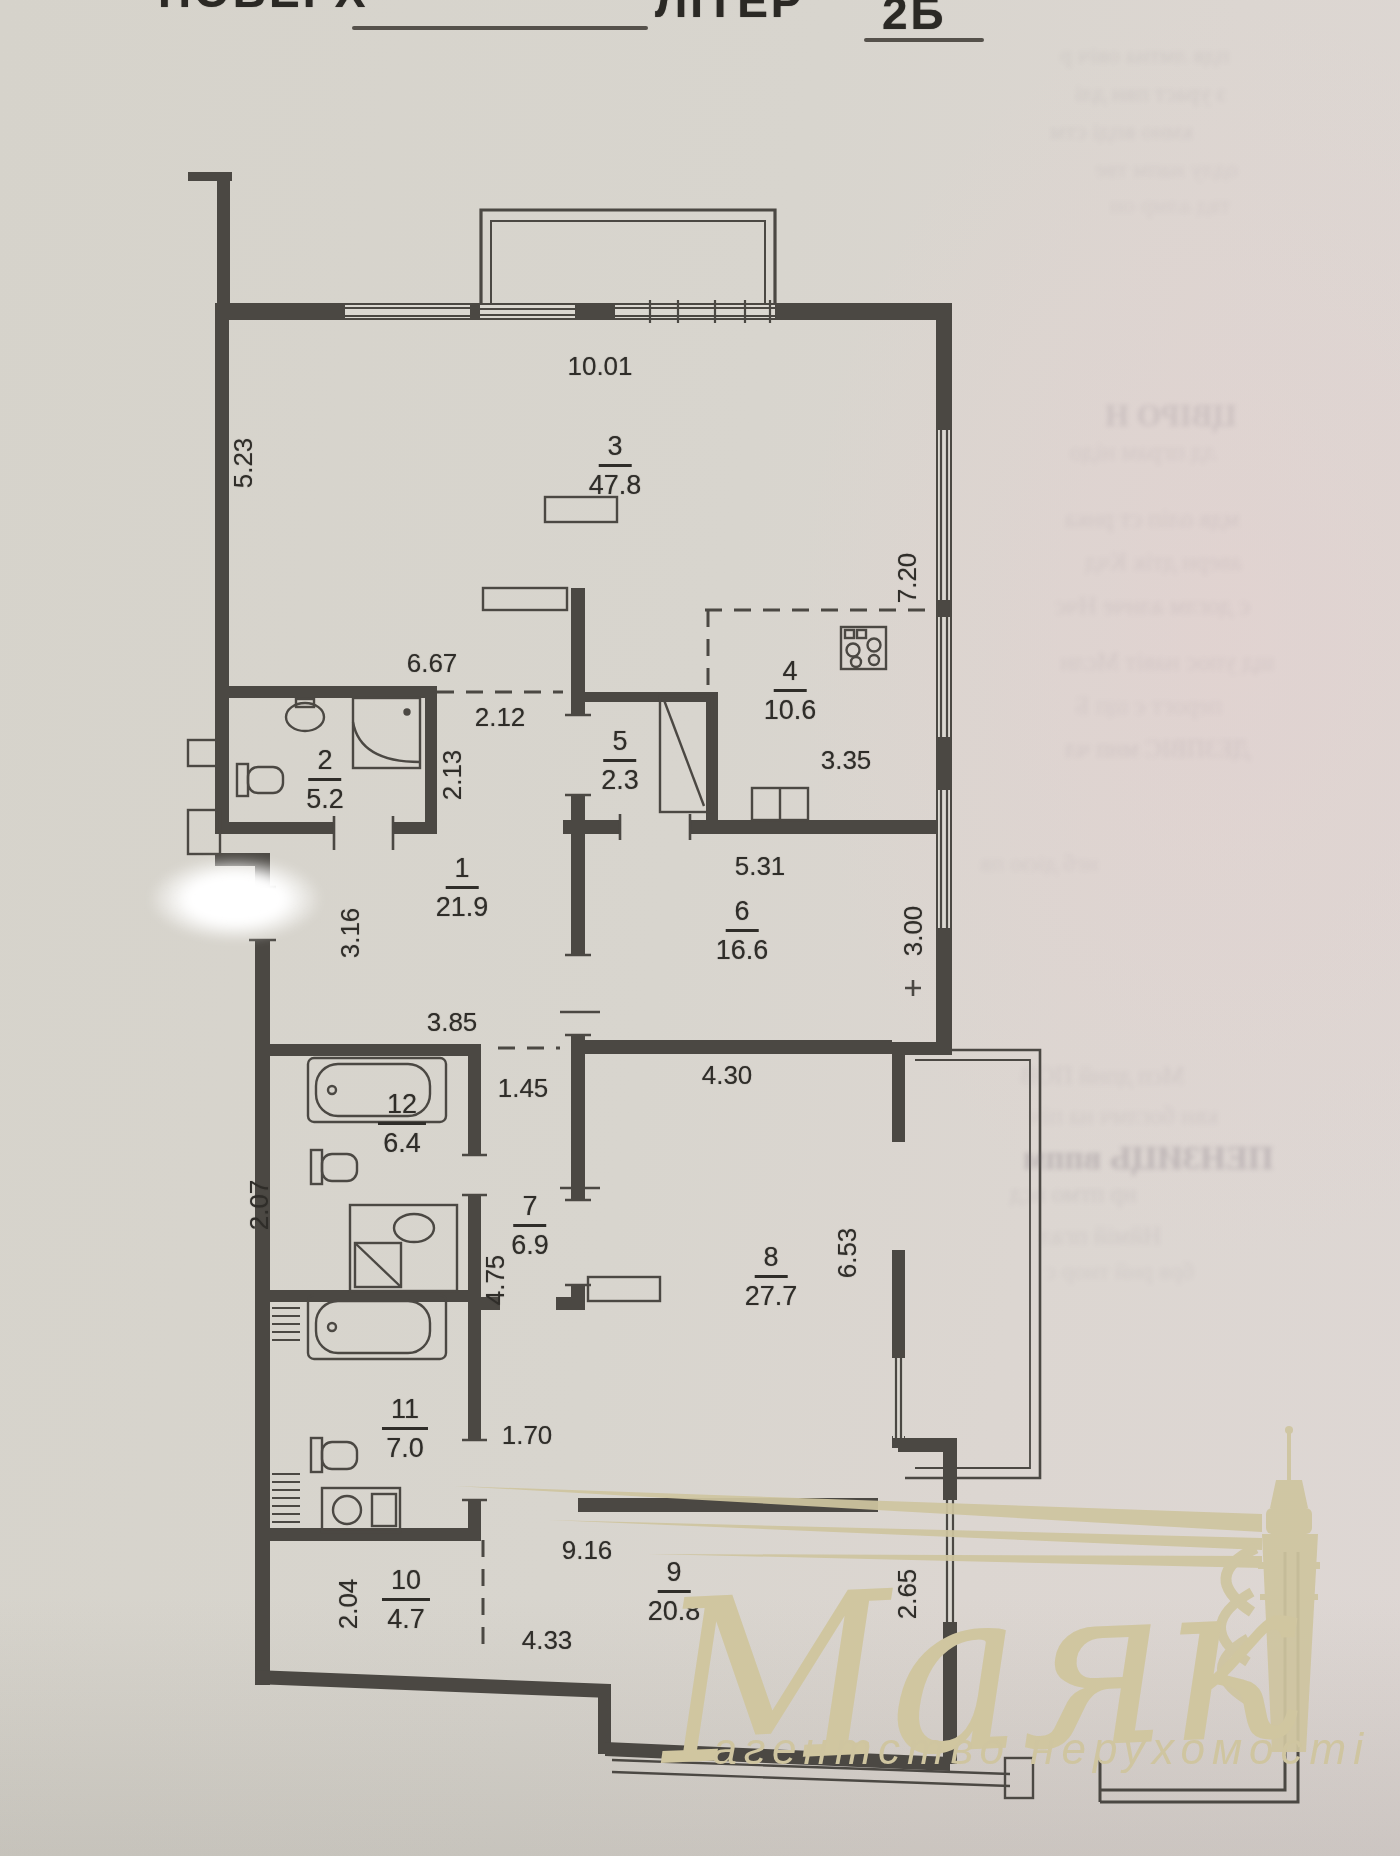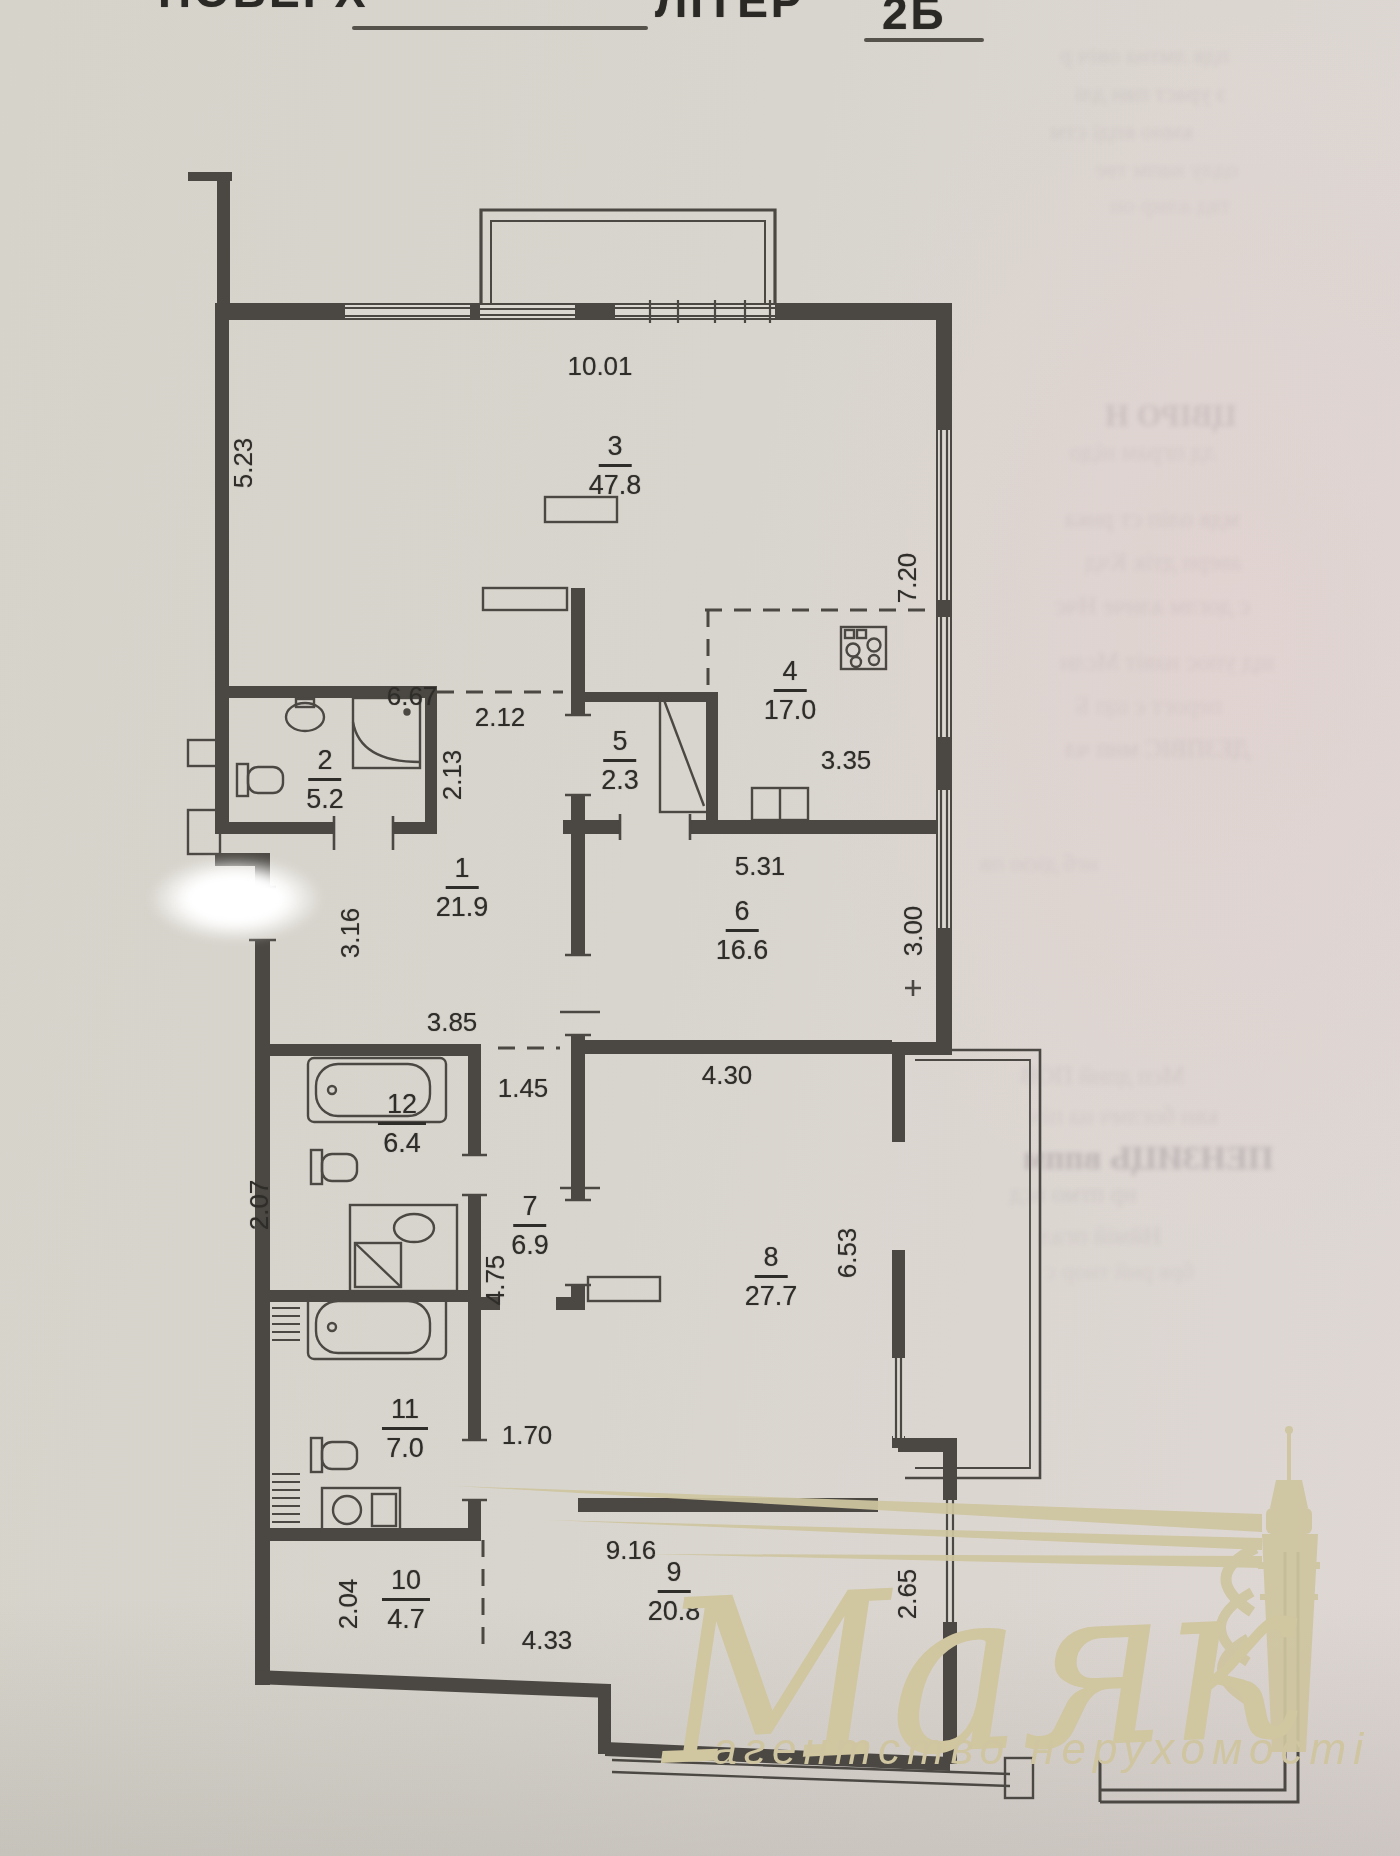--- a/index.html
+++ b/index.html
@@ -222,50 +222,50 @@
       <path d="M249,887 H276 M249,940 H276"></path>
       <path d="M560,1012 H600 M560,1188 H600"></path>
       <path d="M905,988 H921 M913,980 V996"></path>
     </g>
   </svg>
 
   <div id="room-labels">
       <div class="room-label" style="left: 462px; top: 888px;"><span class="num">1</span><span class="area">21.9</span></div>
       <div class="room-label" style="left: 325px; top: 780px;"><span class="num">2</span><span class="area">5.2</span></div>
       <div class="room-label" style="left: 615px; top: 466px;"><span class="num">3</span><span class="area">47.8</span></div>
-      <div class="room-label" style="left: 790px; top: 691px;"><span class="num">4</span><span class="area">17.0</span></div>
+      <div class="room-label" style="left: 790px; top: 691px;"><span class="num">4</span><span class="area">10.6</span></div>
       <div class="room-label" style="left: 620px; top: 761px;"><span class="num">5</span><span class="area">2.3</span></div>
       <div class="room-label" style="left: 742px; top: 931px;"><span class="num">6</span><span class="area">16.6</span></div>
       <div class="room-label" style="left: 530px; top: 1226px;"><span class="num">7</span><span class="area">6.9</span></div>
       <div class="room-label" style="left: 771px; top: 1277px;"><span class="num">8</span><span class="area">27.7</span></div>
       <div class="room-label" style="left: 674px; top: 1592px;"><span class="num">9</span><span class="area">20.8</span></div>
       <div class="room-label" style="left: 406px; top: 1600px;"><span class="num">10</span><span class="area">4.7</span></div>
       <div class="room-label" style="left: 405px; top: 1429px;"><span class="num">11</span><span class="area">7.0</span></div>
       <div class="room-label" style="left: 402px; top: 1124px;"><span class="num">12</span><span class="area">6.4</span></div>
     </div>
 
   <div id="dim-labels">
       <div class="dim-label" style="left: 600px; top: 366px; transform: translate(-50%, -50%) rotate(0deg);">10.01</div>
       <div class="dim-label" style="left: 243px; top: 463px; transform: translate(-50%, -50%) rotate(-90deg);">5.23</div>
       <div class="dim-label" style="left: 907px; top: 578px; transform: translate(-50%, -50%) rotate(-90deg);">7.20</div>
-      <div class="dim-label" style="left: 412px; top: 663px; transform: translate(-50%, -50%) rotate(0deg); margin-top: 33px;">6.67</div>
+      <div class="dim-label" style="left: 432px; top: 663px; transform: translate(-50%, -50%) rotate(0deg);">6.67</div>
       <div class="dim-label" style="left: 500px; top: 717px; transform: translate(-50%, -50%) rotate(0deg);">2.12</div>
       <div class="dim-label" style="left: 452px; top: 775px; transform: translate(-50%, -50%) rotate(-90deg);">2.13</div>
       <div class="dim-label" style="left: 846px; top: 760px; transform: translate(-50%, -50%) rotate(0deg);">3.35</div>
       <div class="dim-label" style="left: 760px; top: 866px; transform: translate(-50%, -50%) rotate(0deg);">5.31</div>
       <div class="dim-label" style="left: 350px; top: 933px; transform: translate(-50%, -50%) rotate(-90deg);">3.16</div>
       <div class="dim-label" style="left: 913px; top: 931px; transform: translate(-50%, -50%) rotate(-90deg);">3.00</div>
       <div class="dim-label" style="left: 452px; top: 1022px; transform: translate(-50%, -50%) rotate(0deg);">3.85</div>
       <div class="dim-label" style="left: 727px; top: 1075px; transform: translate(-50%, -50%) rotate(0deg);">4.30</div>
       <div class="dim-label" style="left: 523px; top: 1088px; transform: translate(-50%, -50%) rotate(0deg);">1.45</div>
       <div class="dim-label" style="left: 259px; top: 1205px; transform: translate(-50%, -50%) rotate(-90deg);">2.07</div>
       <div class="dim-label" style="left: 495px; top: 1280px; transform: translate(-50%, -50%) rotate(-90deg);">4.75</div>
       <div class="dim-label" style="left: 847px; top: 1253px; transform: translate(-50%, -50%) rotate(-90deg);">6.53</div>
       <div class="dim-label" style="left: 527px; top: 1435px; transform: translate(-50%, -50%) rotate(0deg);">1.70</div>
-      <div class="dim-label" style="left: 587px; top: 1550px; transform: translate(-50%, -50%) rotate(0deg); margin-left: 44px;">9.16</div>
+      <div class="dim-label" style="left: 587px; top: 1550px; transform: translate(-50%, -50%) rotate(0deg);">9.16</div>
       <div class="dim-label" style="left: 348px; top: 1604px; transform: translate(-50%, -50%) rotate(-90deg);">2.04</div>
       <div class="dim-label" style="left: 547px; top: 1640px; transform: translate(-50%, -50%) rotate(0deg);">4.33</div>
       <div class="dim-label" style="left: 907px; top: 1594px; transform: translate(-50%, -50%) rotate(-90deg);">2.65</div>
     </div>
 
   <div id="bleed-layer">
       <div class="bleed-line" style="left: 1060px; top: 42px; font-size: 24px; opacity: 0.1;">пдв лмтна овіч р</div>
       <div class="bleed-line" style="left: 1075px; top: 80px; font-size: 24px; opacity: 0.11;">з ураст пвн длі</div>
       <div class="bleed-line" style="left: 1050px; top: 118px; font-size: 24px; opacity: 0.1;">кмно впді стм</div>
       <div class="bleed-line" style="left: 1095px; top: 156px; font-size: 24px; opacity: 0.09;">одлу напм тве</div>

